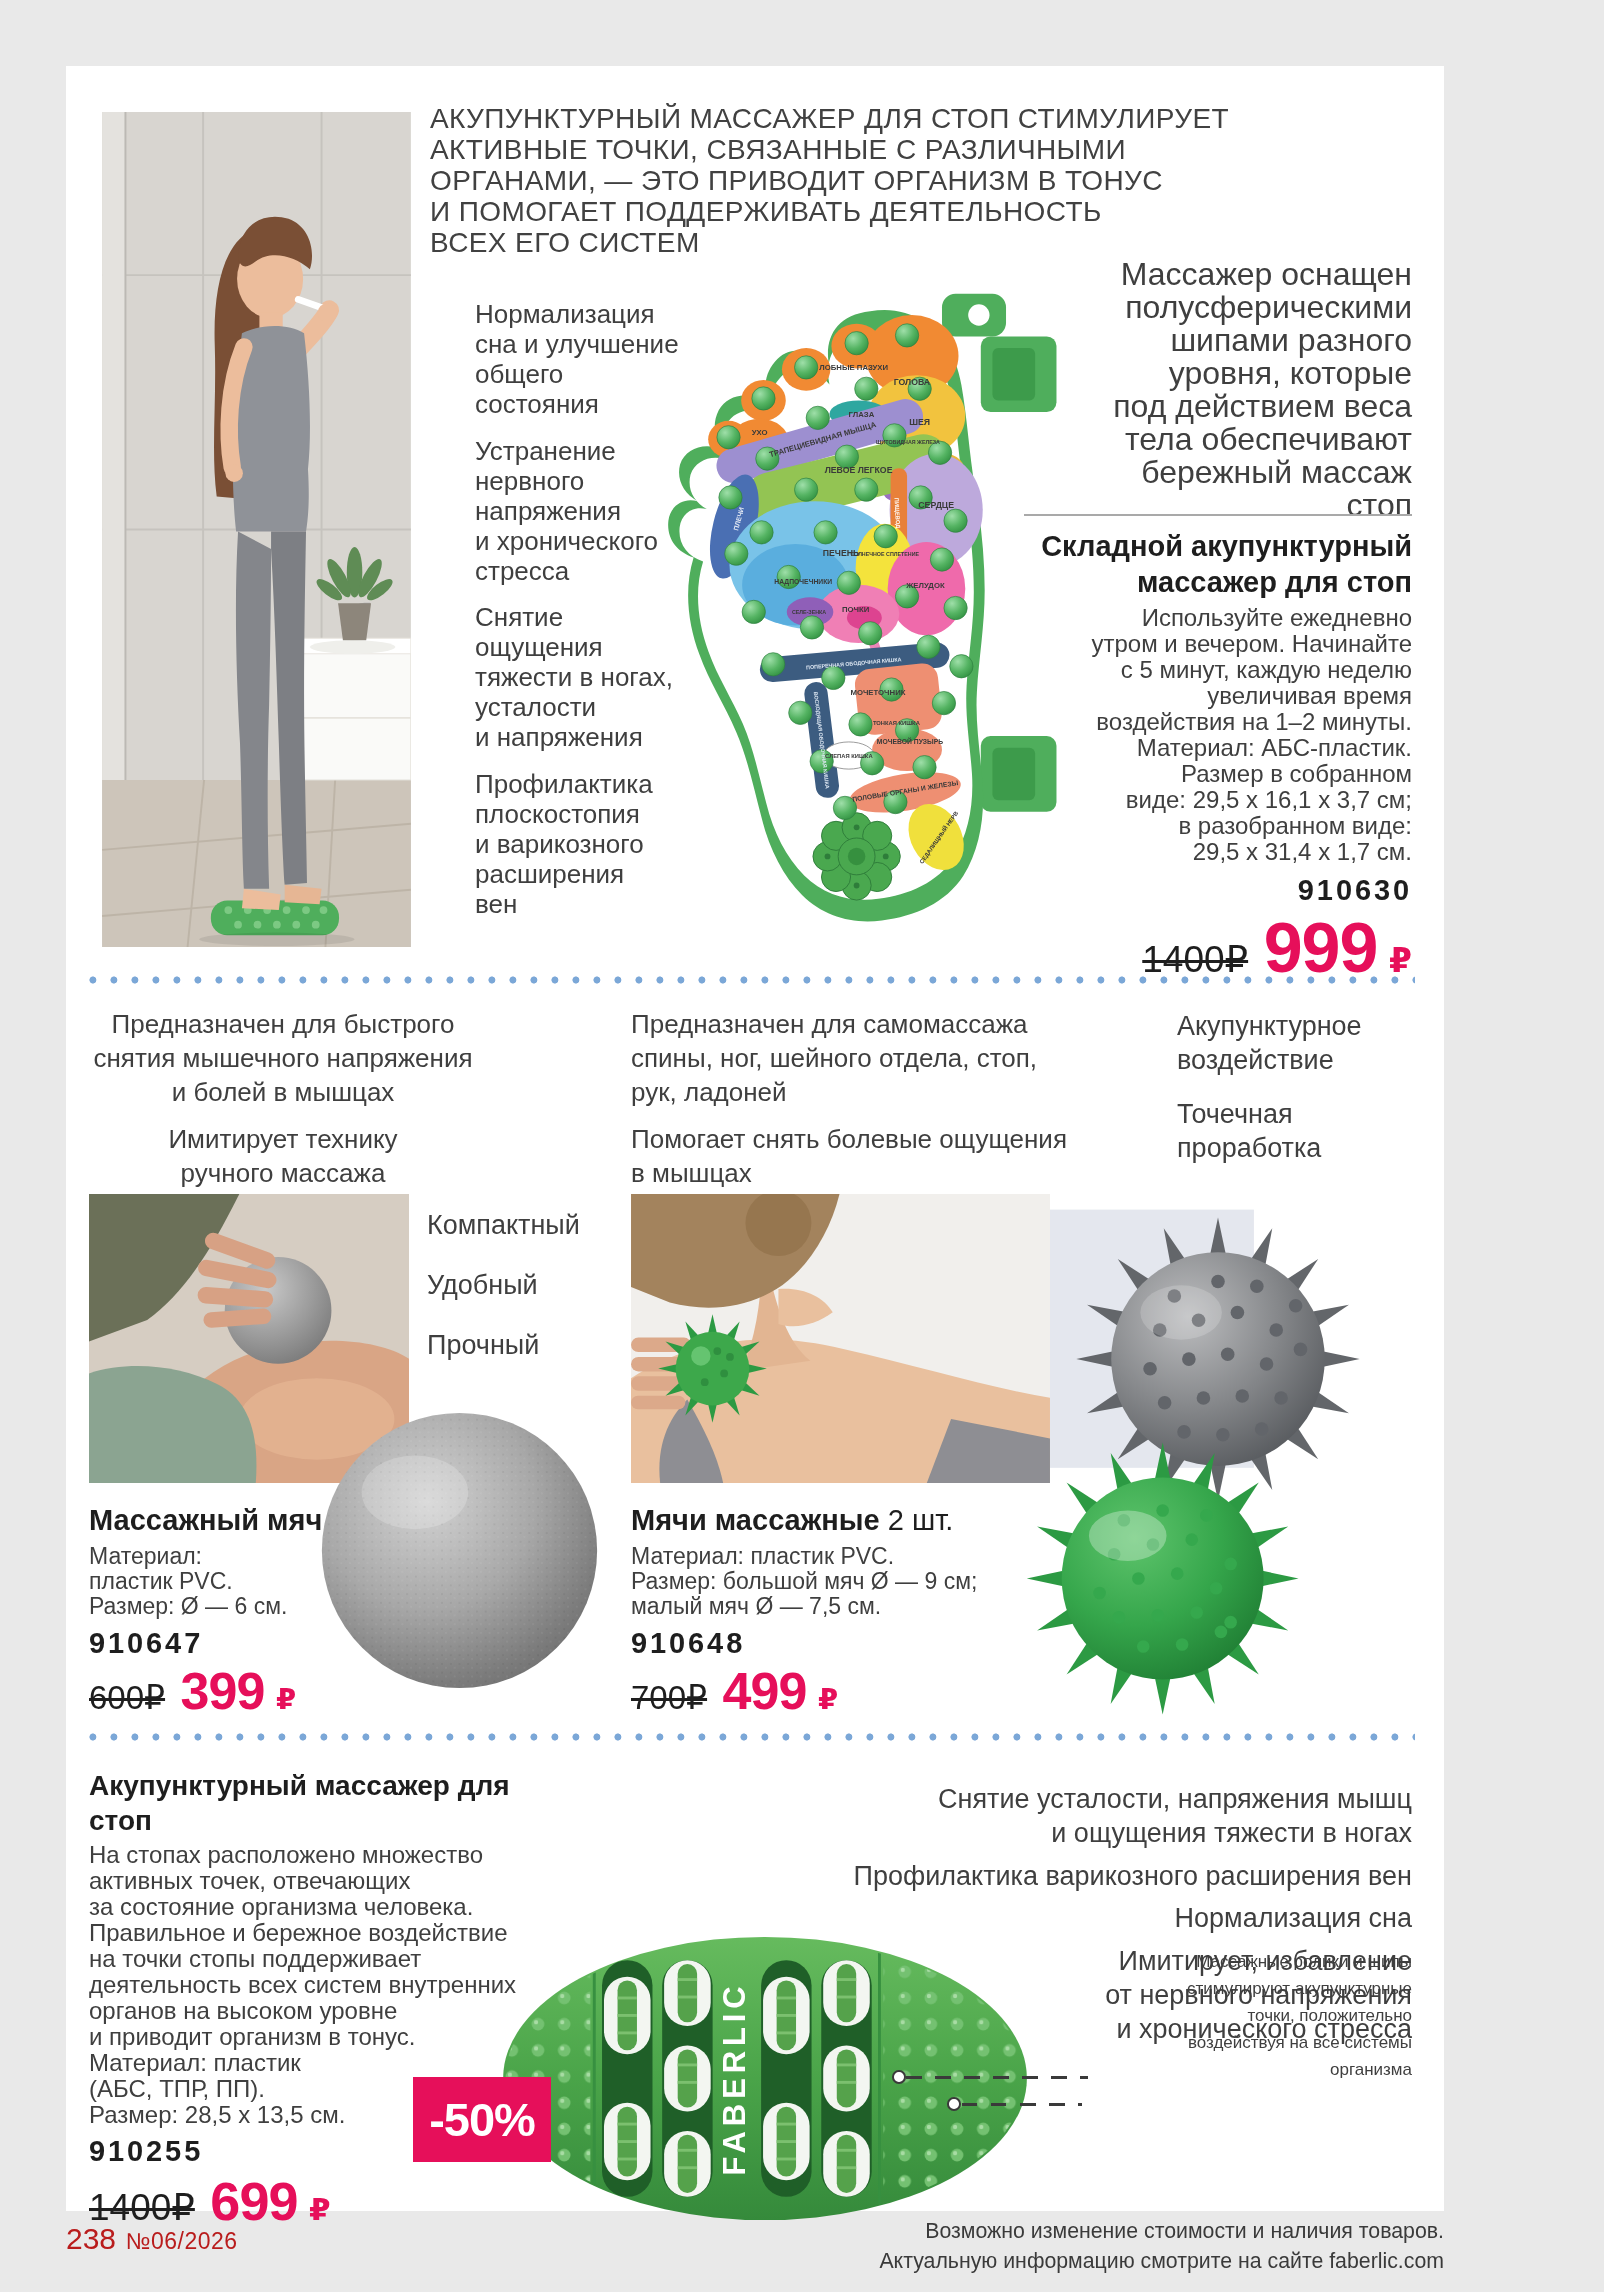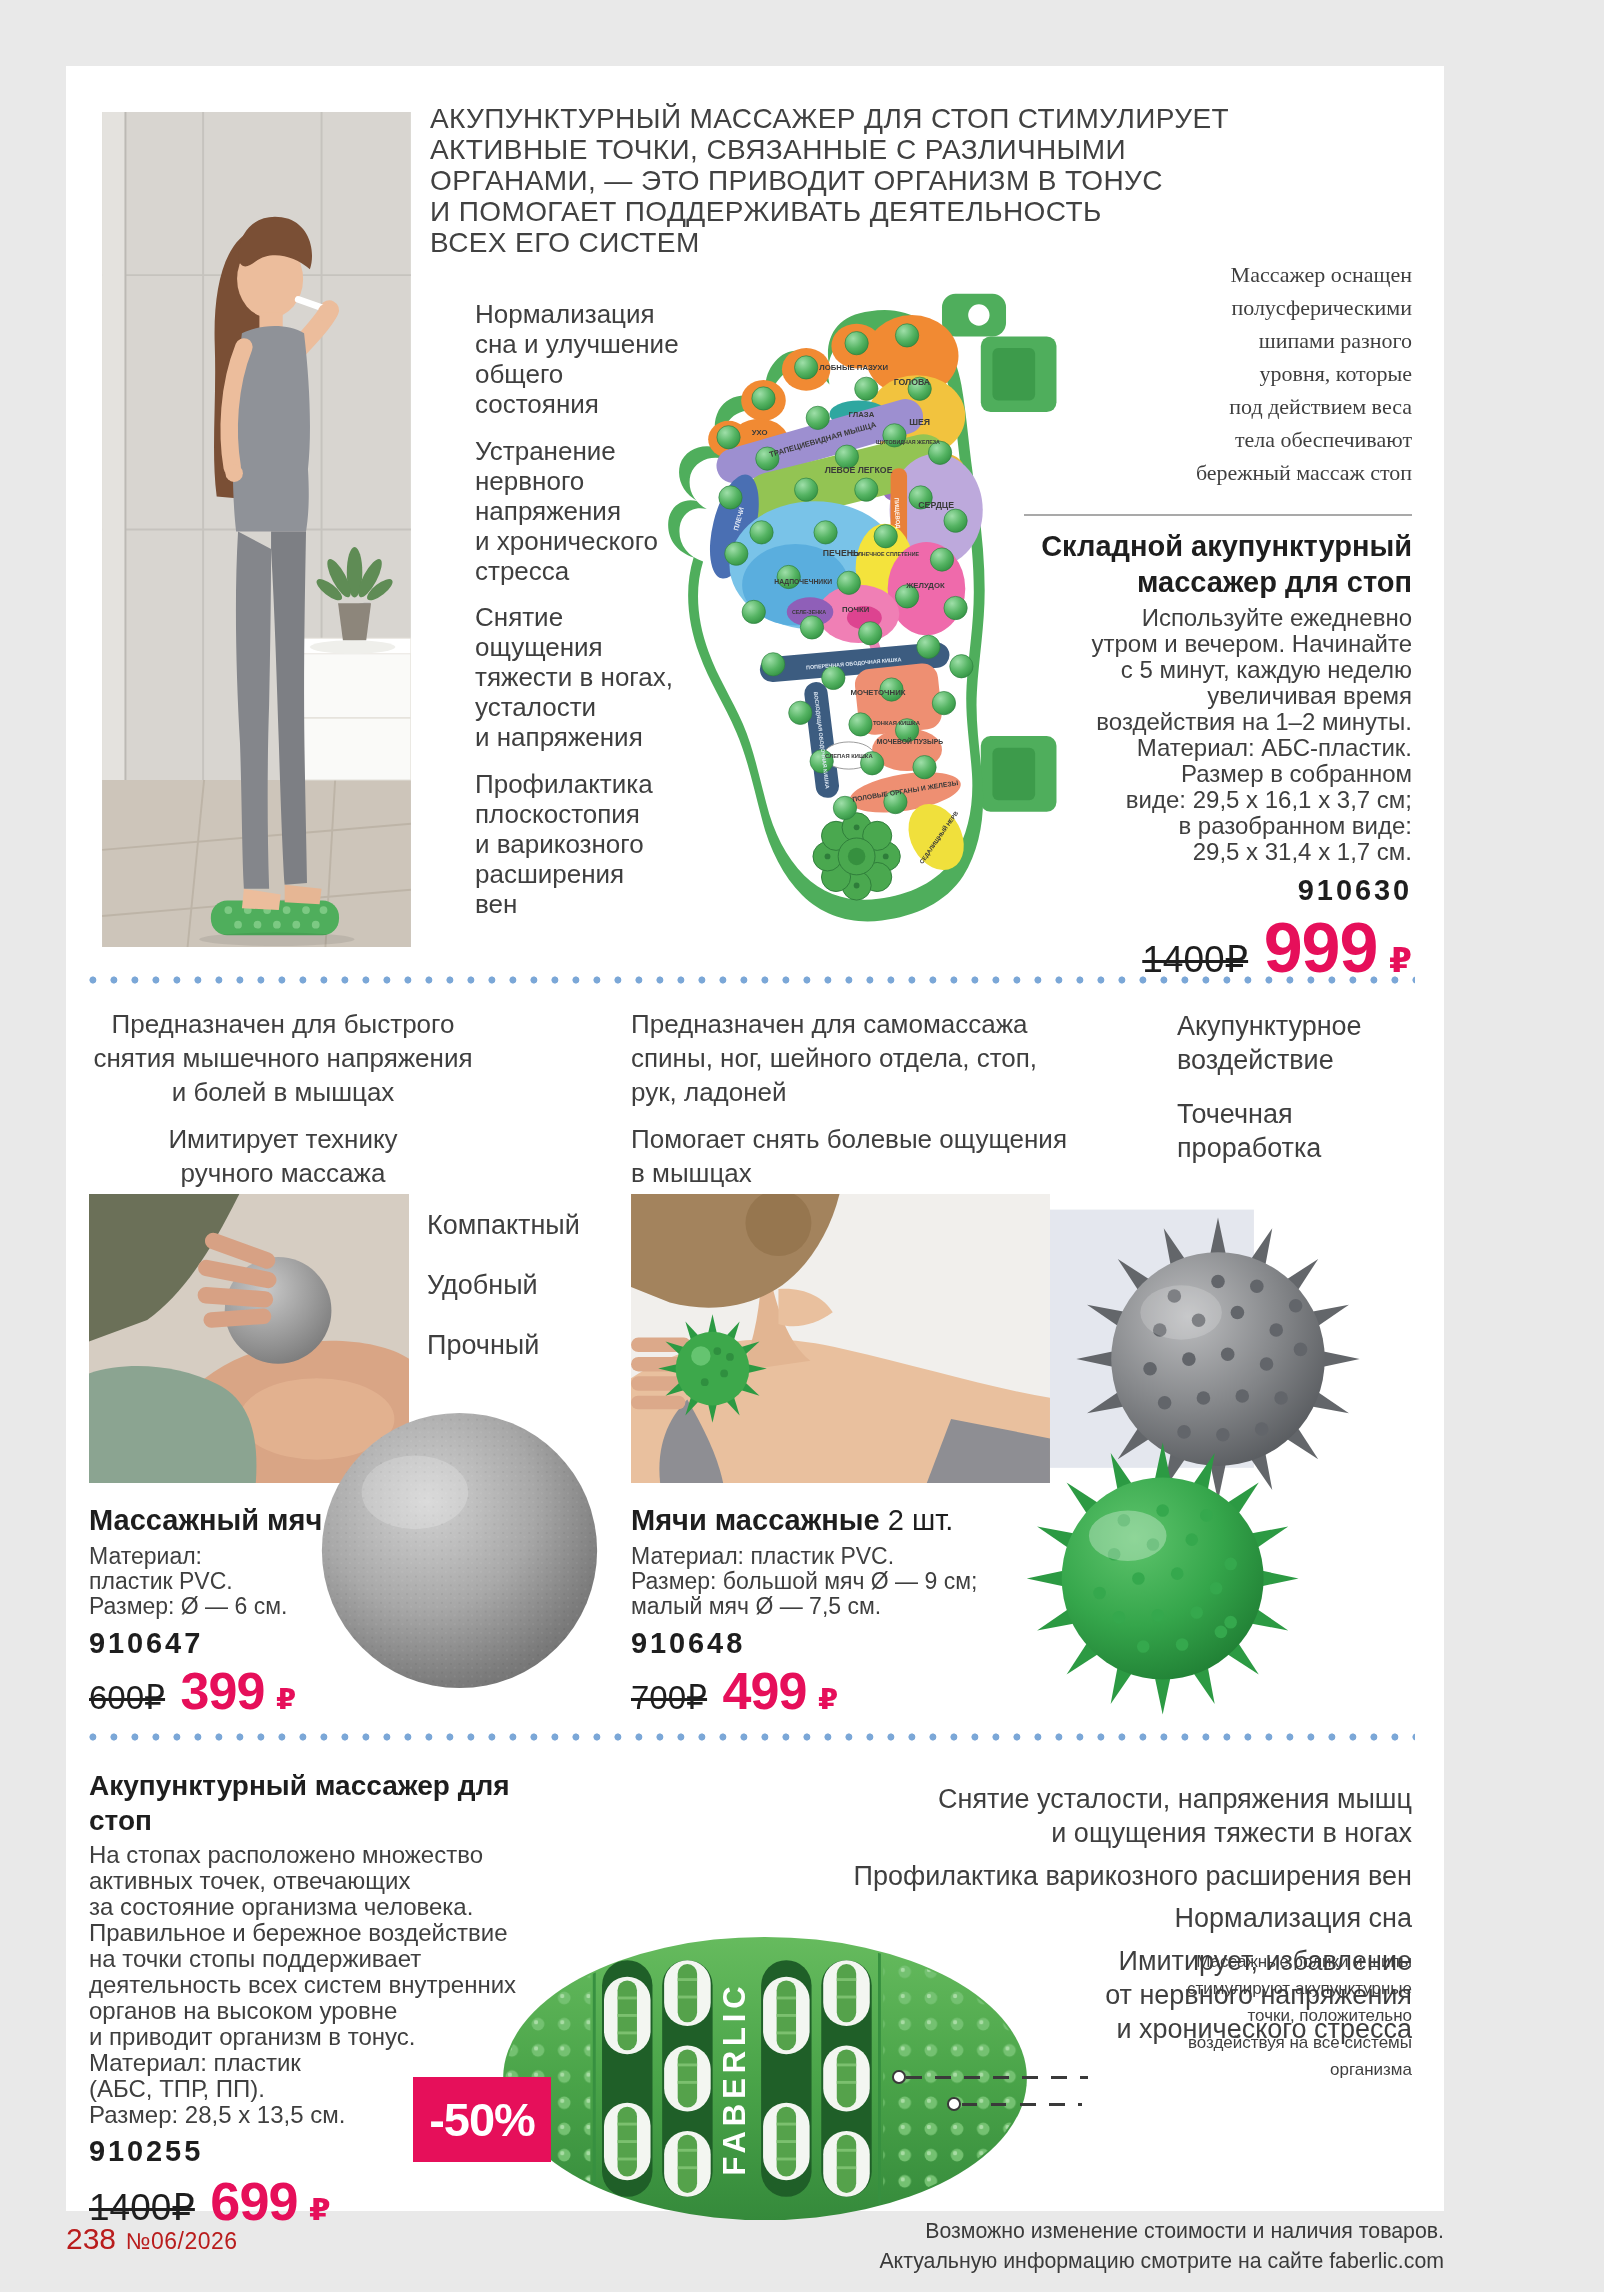--- a/index.html
+++ b/index.html
@@ -5,21 +5,21 @@
   html,body{margin:0;padding:0;}
   body{background:#e9e9e9;font-family:"Liberation Sans","DejaVu Sans",sans-serif;color:#3f3f3f;}
   #page{position:relative;width:1605px;height:2292px;background:#e9e9e9;overflow:hidden;}
   .abs{position:absolute;}
   .pre{white-space:pre-line;}
   .card{left:66px;top:66px;width:1378px;height:2145px;background:#ffffff;}
 
   .headline{left:430px;top:103px;width:961px;font-size:28px;line-height:31px;color:#414141;letter-spacing:0.4px;}
   .benefits{left:475px;top:299px;width:262px;font-size:26px;line-height:30px;}
   .benefits .benefit{margin-bottom:16.5px;}
-  .feature-note{right:193px;top:258px;width:335px;text-align:right;font-size:22px;line-height:33px;font-family:Liberation Serif, serif;}
+  .feature-note{right:193px;top:258px;width:335px;text-align:right;font-size:32px;line-height:33px;}
   .divider{right:193px;top:514px;width:388px;height:1.9px;background:#a9a9a9;}
 
   .hero-product{right:193px;top:528px;width:475px;text-align:right;}
   .p-title{font-size:29px;font-weight:bold;color:#1e1e1e;line-height:36px;}
   .p-desc{margin-top:4.9px;font-size:24px;line-height:26px;}
   .p-code{margin-top:8.7px;font-size:29px;font-weight:600;letter-spacing:2.9px;color:#1e1e1e;}
   .price-row{display:flex;align-items:baseline;gap:15.5px;margin-top:1.9px;}
   .price-right{justify-content:flex-end;}
   .old-price{font-size:37px;color:#1e1e1e;text-decoration:line-through;text-decoration-thickness:2.9px;}
   .new-price{font-size:70px;font-weight:bold;color:#e60f5a;letter-spacing:-1px;}

